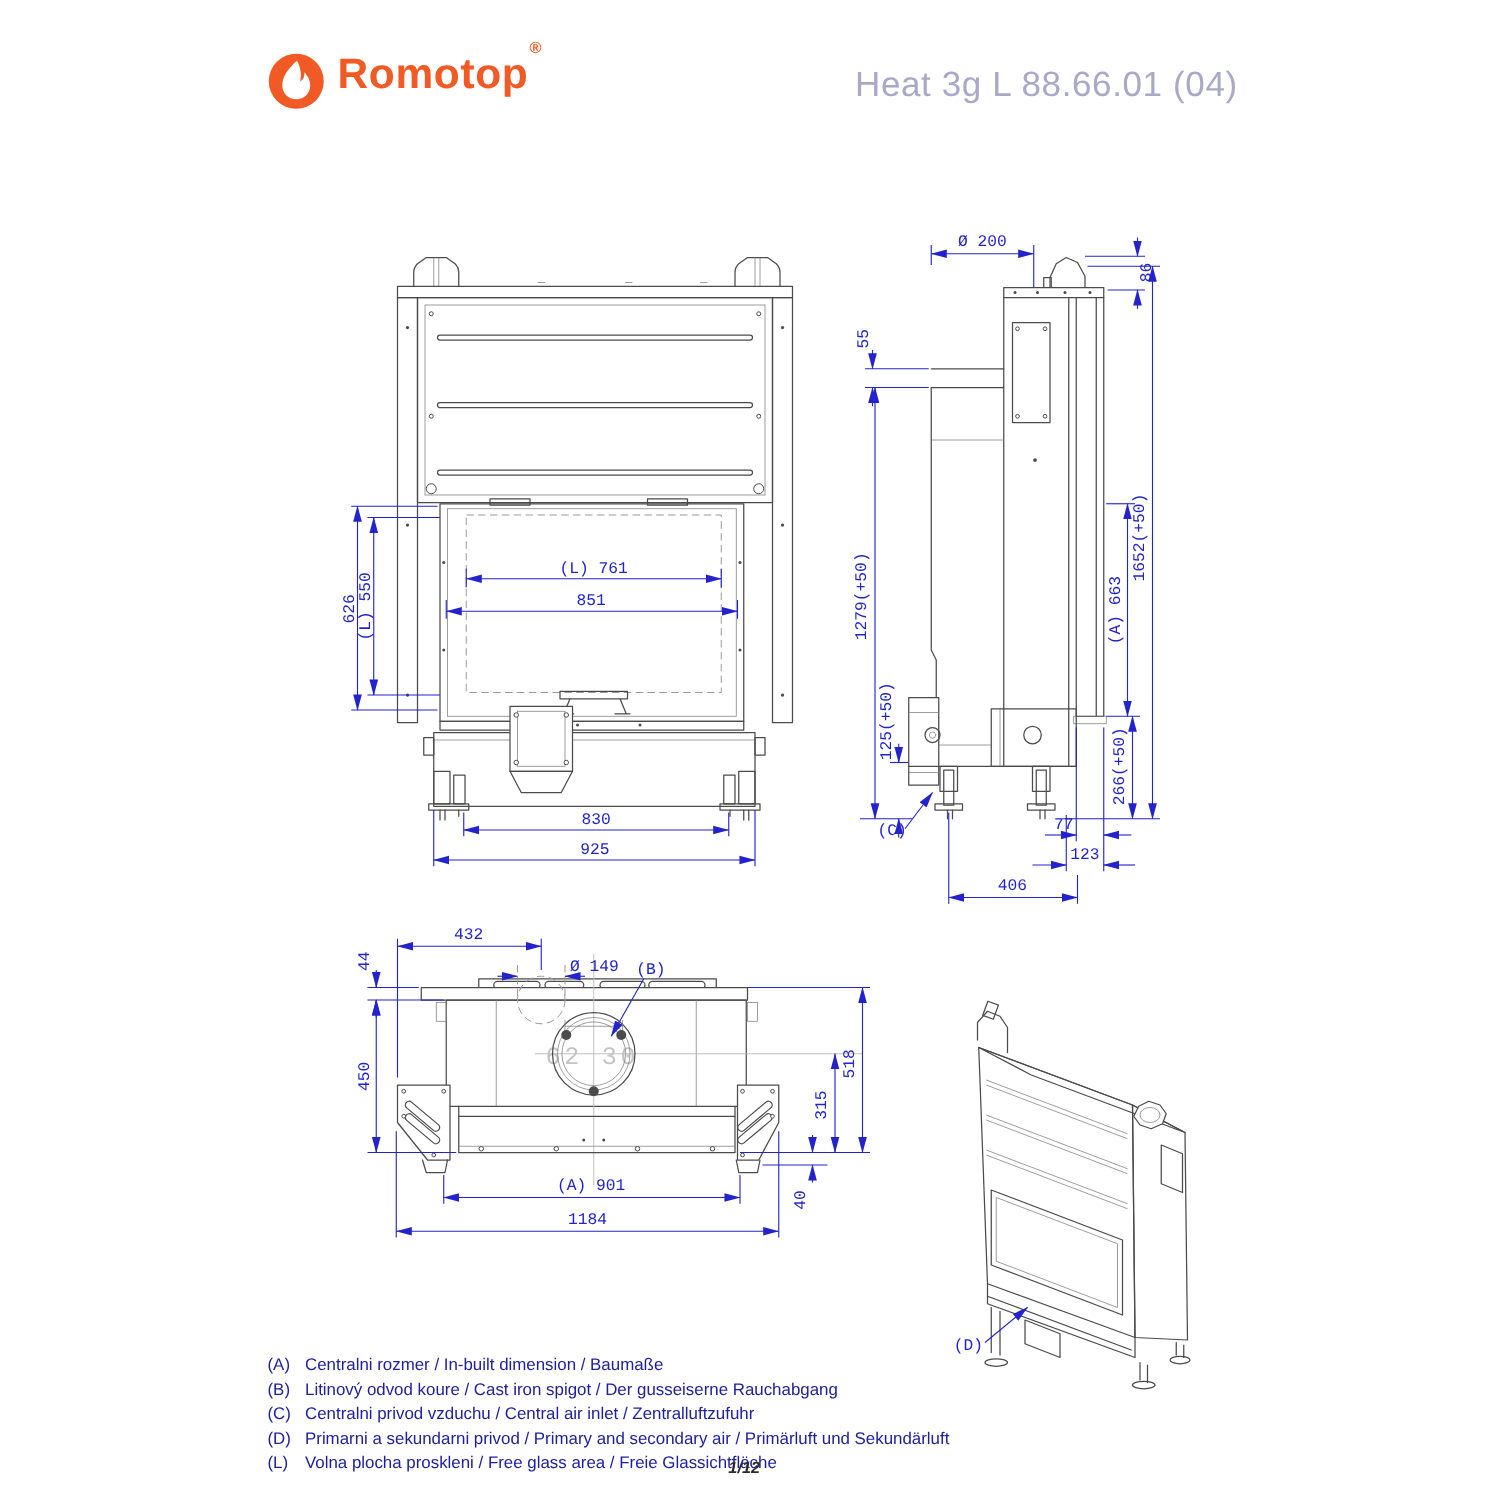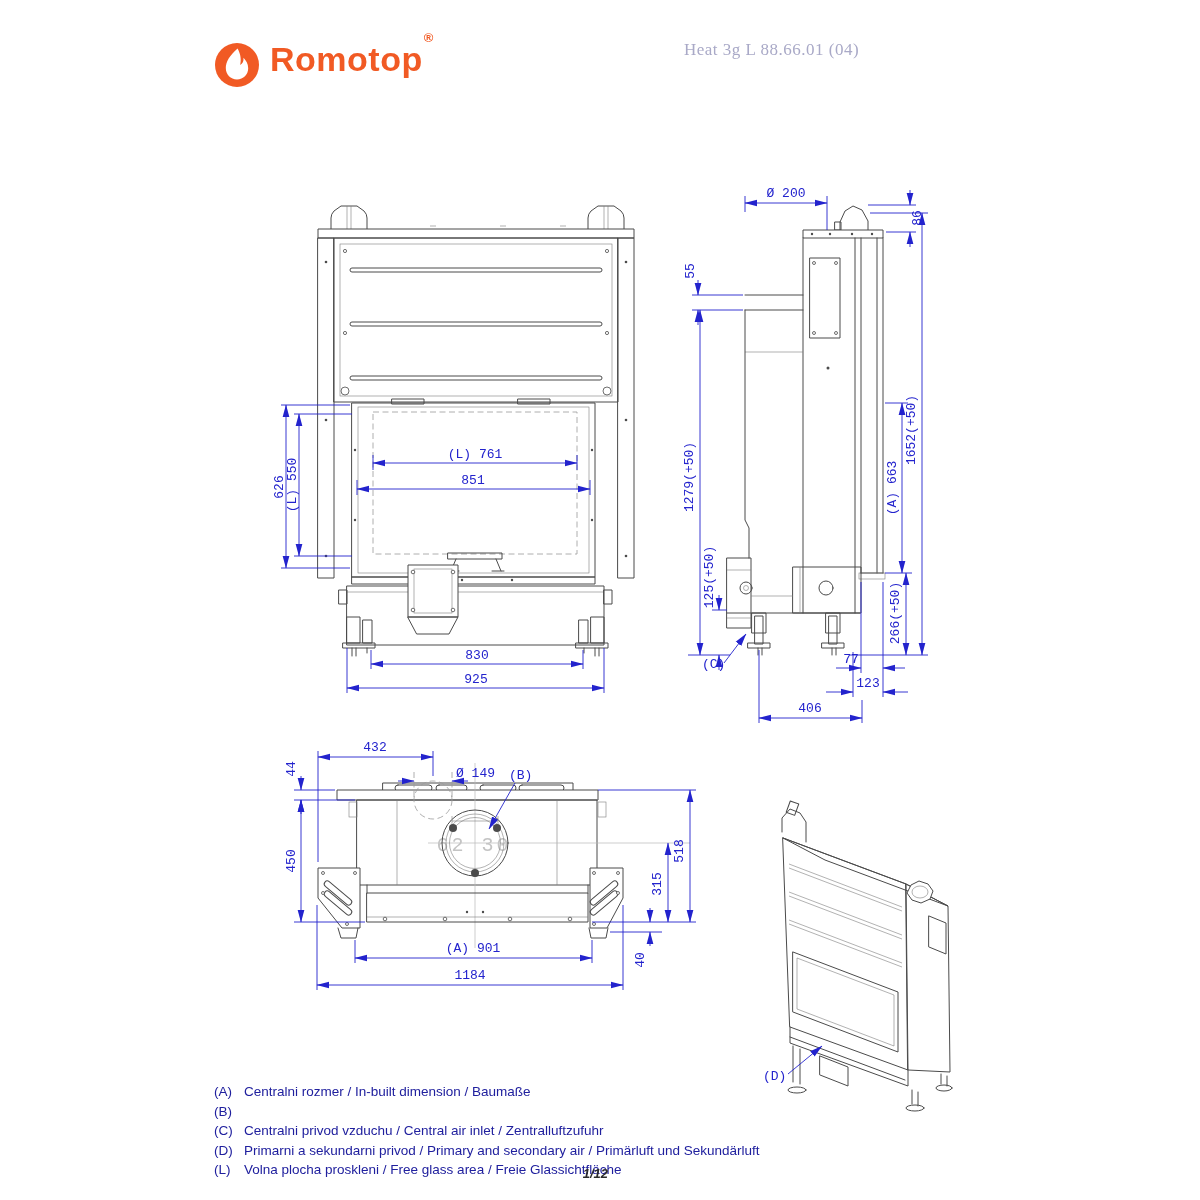--- a/index.html
+++ b/index.html
@@ -3,22 +3,22 @@
 <meta charset="utf-8">
 <style>
   html,body{margin:0;padding:0;background:#ffffff;}
   #page{position:relative;width:1200px;height:1200px;background:#fff;overflow:hidden;
         font-family:"Liberation Sans",sans-serif;}
   
   #logo{position:absolute;left:214px;top:42px;display:flex;align-items:flex-start;gap:10px;}
   #brand{font-family:"Liberation Sans",sans-serif;font-weight:bold;font-size:34px;
          color:#f15a24;letter-spacing:0.5px;line-height:1;}
   #reg{font-size:13px;color:#f15a24;font-weight:bold;vertical-align:top;position:relative;top:-12px;left:1px;}
-  #doc-title{position:absolute;left:684px;top:40px;font-family:Liberation Serif, serif;
-             font-size:17px;color:#a9a9c7;letter-spacing:0.5px;white-space:pre;}
+  #doc-title{position:absolute;left:684px;top:52px;font-family:Liberation Sans, sans-serif;
+             font-size:28px;color:#a9a9c7;letter-spacing:0.5px;white-space:pre;}
   
   #legend{position:absolute;left:214px;top:1082px;color:#20209e;font-size:13.5px;line-height:19.5px;}
   #legend .row{display:flex;}
   #legend .k{width:30px;flex:0 0 30px;}
   
   #pagenum{position:absolute;left:548px;top:1166px;width:60px;text-align:right;
            font-size:13px;font-style:italic;font-weight:bold;color:#2b2b2b;}
   
   svg .st{stroke:#4b4b4b;stroke-width:1;fill:none;stroke-linejoin:round;stroke-linecap:round;}
   svg .sf{stroke:#4b4b4b;stroke-width:1;fill:#fff;stroke-linejoin:round;}
@@ -367,20 +367,21 @@
     </g>
   </svg>
 
   <div id="legend">
     <div class="row">
       <span class="k">(A)</span>
       <span>Centralni rozmer / In-built dimension / Baumaße</span>
     </div>
     <div class="row">
       <span class="k">(B)</span>
+      <span>Litinový odvod koure / Cast iron spigot / Der gusseiserne Rauchabgang</span>
     </div>
     <div class="row">
       <span class="k">(C)</span>
       <span>Centralni privod vzduchu / Central air inlet / Zentralluftzufuhr</span>
     </div>
     <div class="row">
       <span class="k">(D)</span>
       <span>Primarni a sekundarni privod / Primary and secondary air / Primärluft und Sekundärluft</span>
     </div>
     <div class="row">

